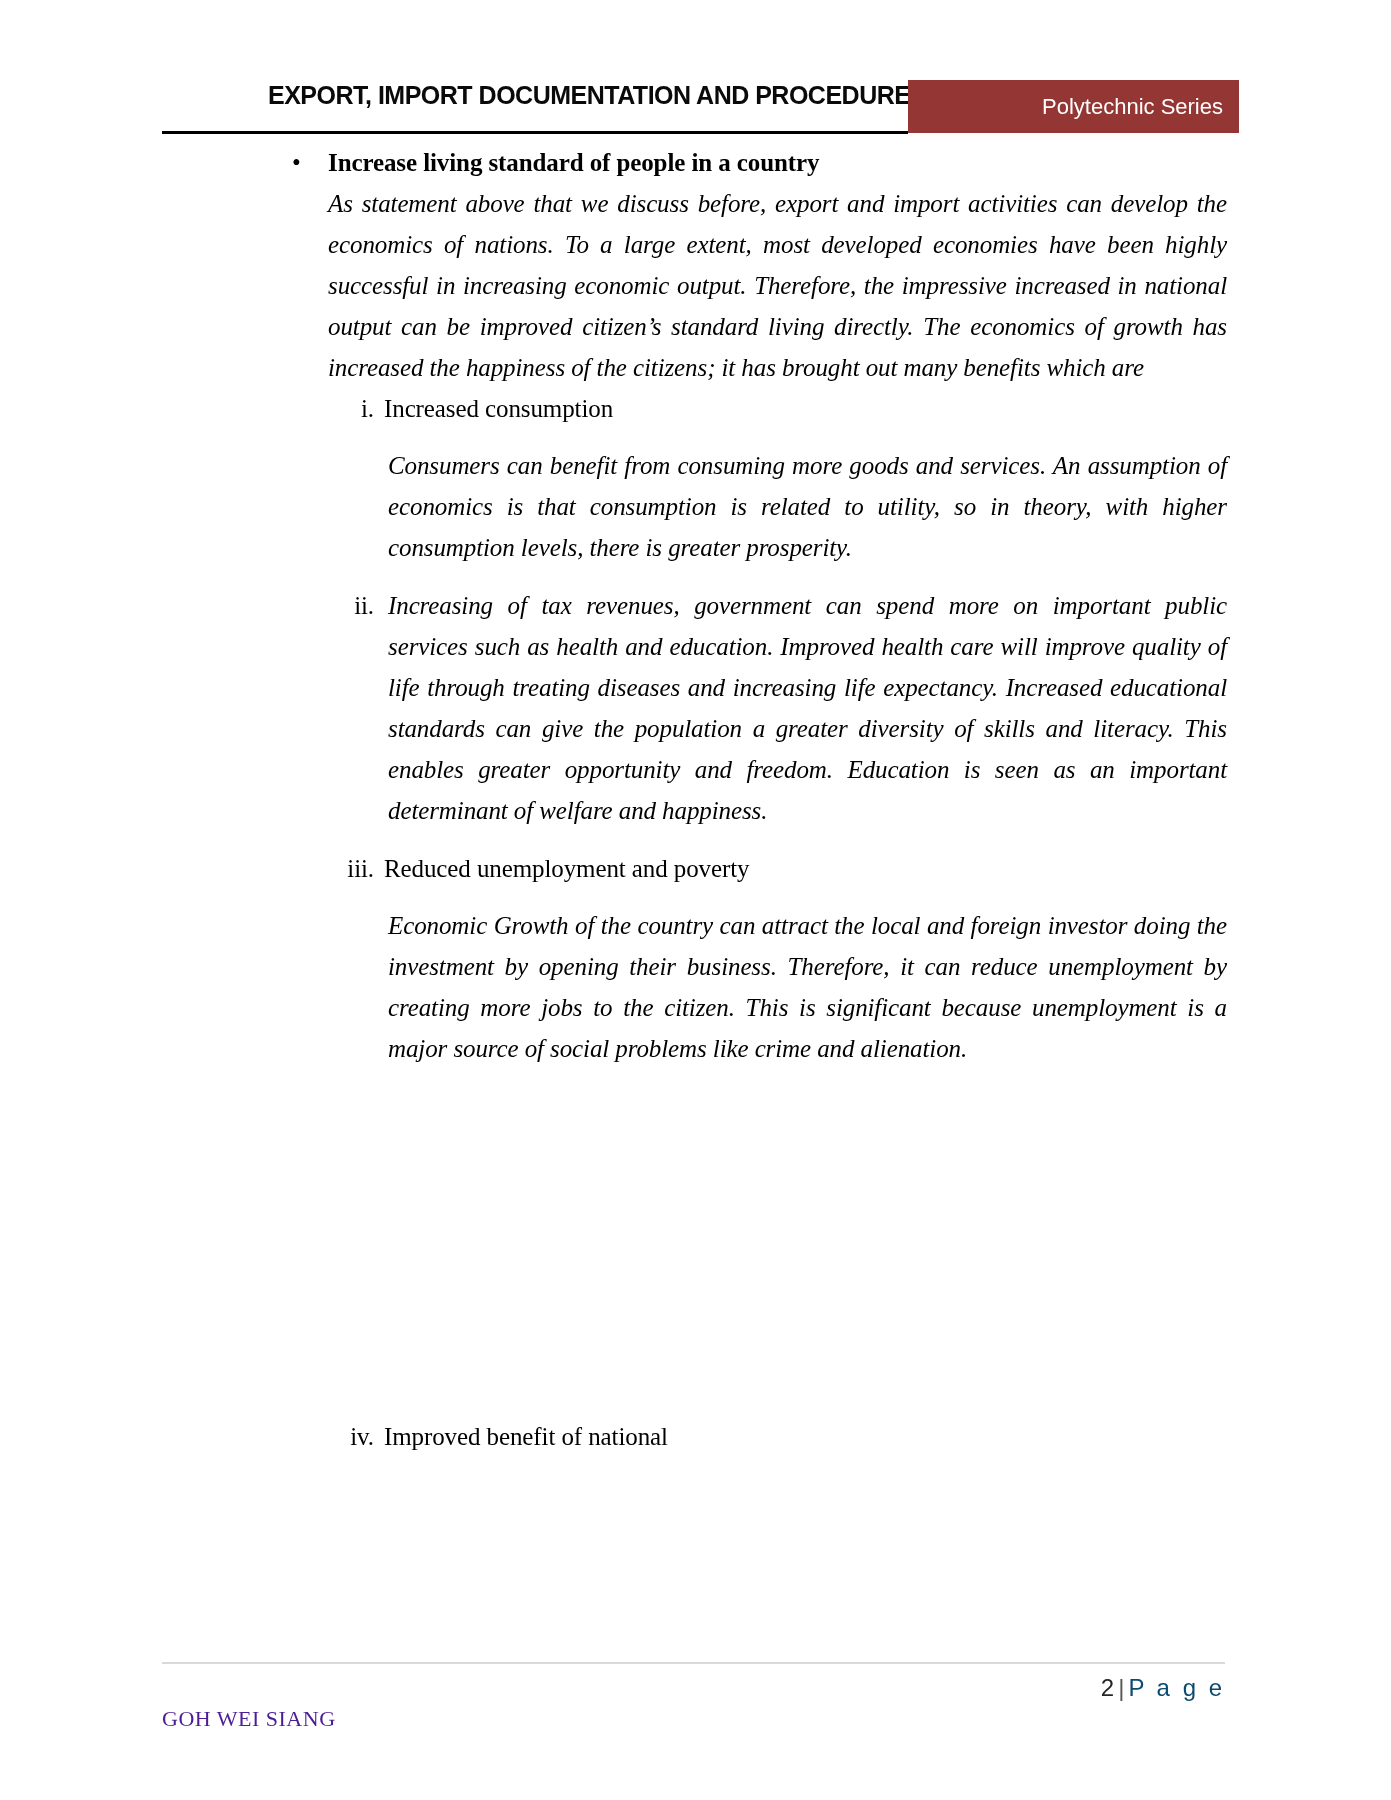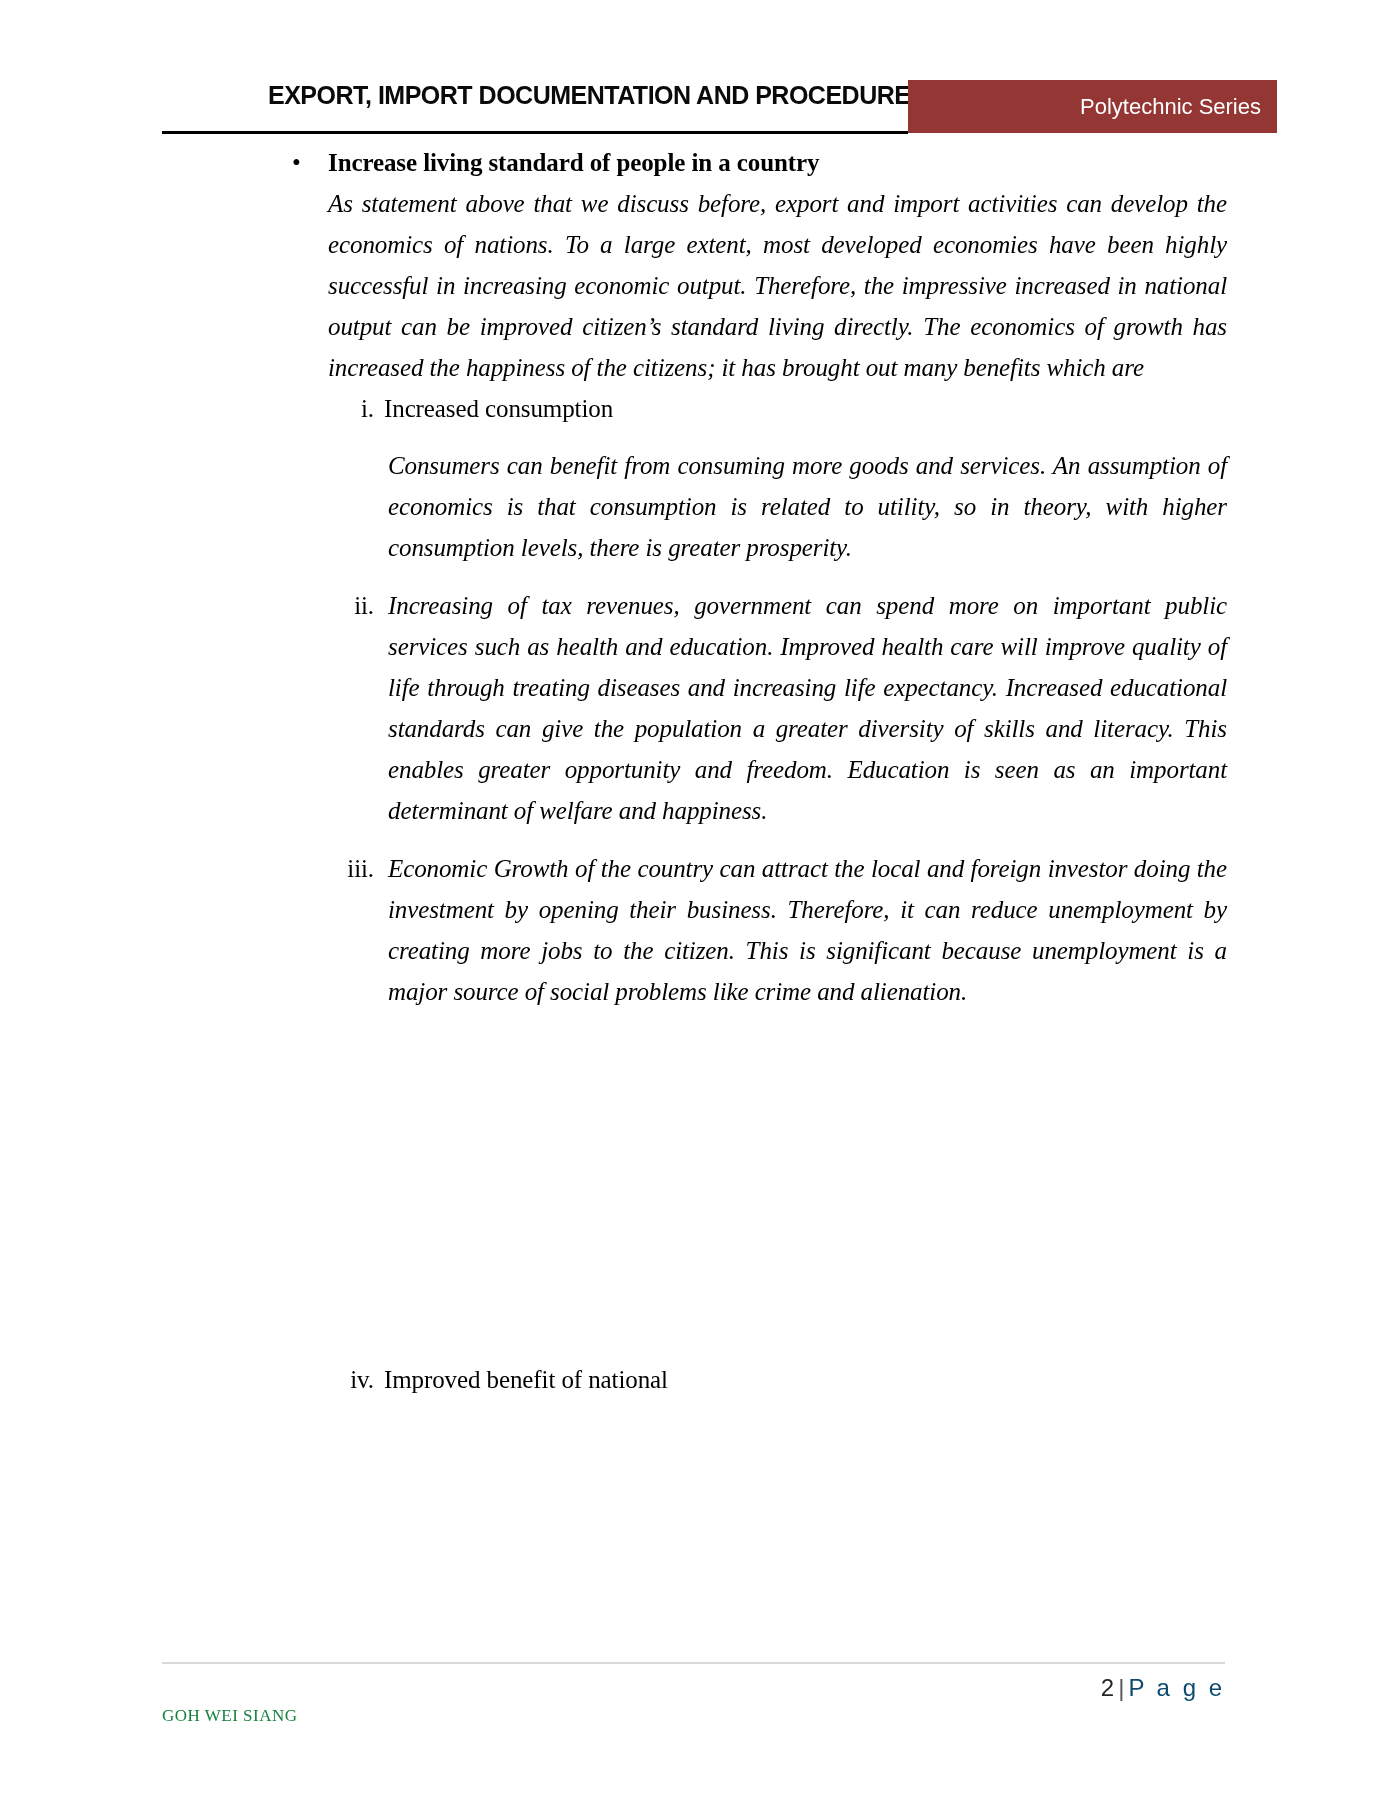--- a/index.html
+++ b/index.html
@@ -23,21 +23,21 @@
     font-size: 25px;
     line-height: 1.1;
     letter-spacing: -0.5px;
     white-space: nowrap;
     color: #0a0a0a;
   }
   .series-badge {
     position: absolute;
     left: 908px;
     top: 80px;
-    width: 369px;
+    width: 331px;
     height: 53px;
     box-sizing: border-box;
     display: flex;
     align-items: center;
     justify-content: flex-end;
     padding-right: 16px;
     color: #ffffff;
     font-family: "Liberation Sans", sans-serif;
     font-size: 22px;
   }
@@ -104,23 +104,23 @@
     font-size: 24px;
     white-space: nowrap;
   }
   .page-num .num { color: #262626; }
   .page-num .sep { color: #595959; padding: 0 4px; }
   .page-num .pword { color: #0c4a6e; letter-spacing: 3px; }
   .author {
     position: absolute;
     left: 162px;
     top: 1706px;
-    font-size: 17px;
+    font-size: 22px;
     letter-spacing: 0.5px;
-    color: #15803d;
+    color: #4c1d95;
   }
 </style>
 </head>
 <body>
 
 <div class="page">
 
   <div class="doc-title">EXPORT, IMPORT DOCUMENTATION AND PROCEDURES</div>
   <div class="series-badge" style="background: rgb(148, 55, 52);">
     <span>Polytechnic Series</span>
@@ -142,20 +142,21 @@
       <p class="item-para">Consumers can benefit from consuming more goods and services. An assumption of economics is that consumption is related to utility, so in theory, with higher consumption levels, there is greater prosperity.</p>
     </div>
 
     <div class="item">
       <span class="numeral">ii.</span>
       <p class="item-para">Increasing of tax revenues, government can spend more on important public services such as health and education. Improved health care will improve quality of life through treating diseases and increasing life expectancy. Increased educational standards can give the population a greater diversity of skills and literacy. This enables greater opportunity and freedom. Education is seen as an important determinant of welfare and happiness.</p>
     </div>
 
     <div class="item">
       <span class="numeral">iii.</span>
+      <div class="item-title">Reduced unemployment and poverty</div>
       <p class="item-para">Economic Growth of the country can attract the local and foreign investor doing the investment by opening their business. Therefore, it can reduce unemployment by creating more jobs to the citizen. This is significant because unemployment is a major source of social problems like crime and alienation.</p>
     </div>
 
     <div class="item item-last">
       <span class="numeral">iv.</span>
       <div class="item-title">Improved benefit of national</div>
     </div>
 
   </div>
 

